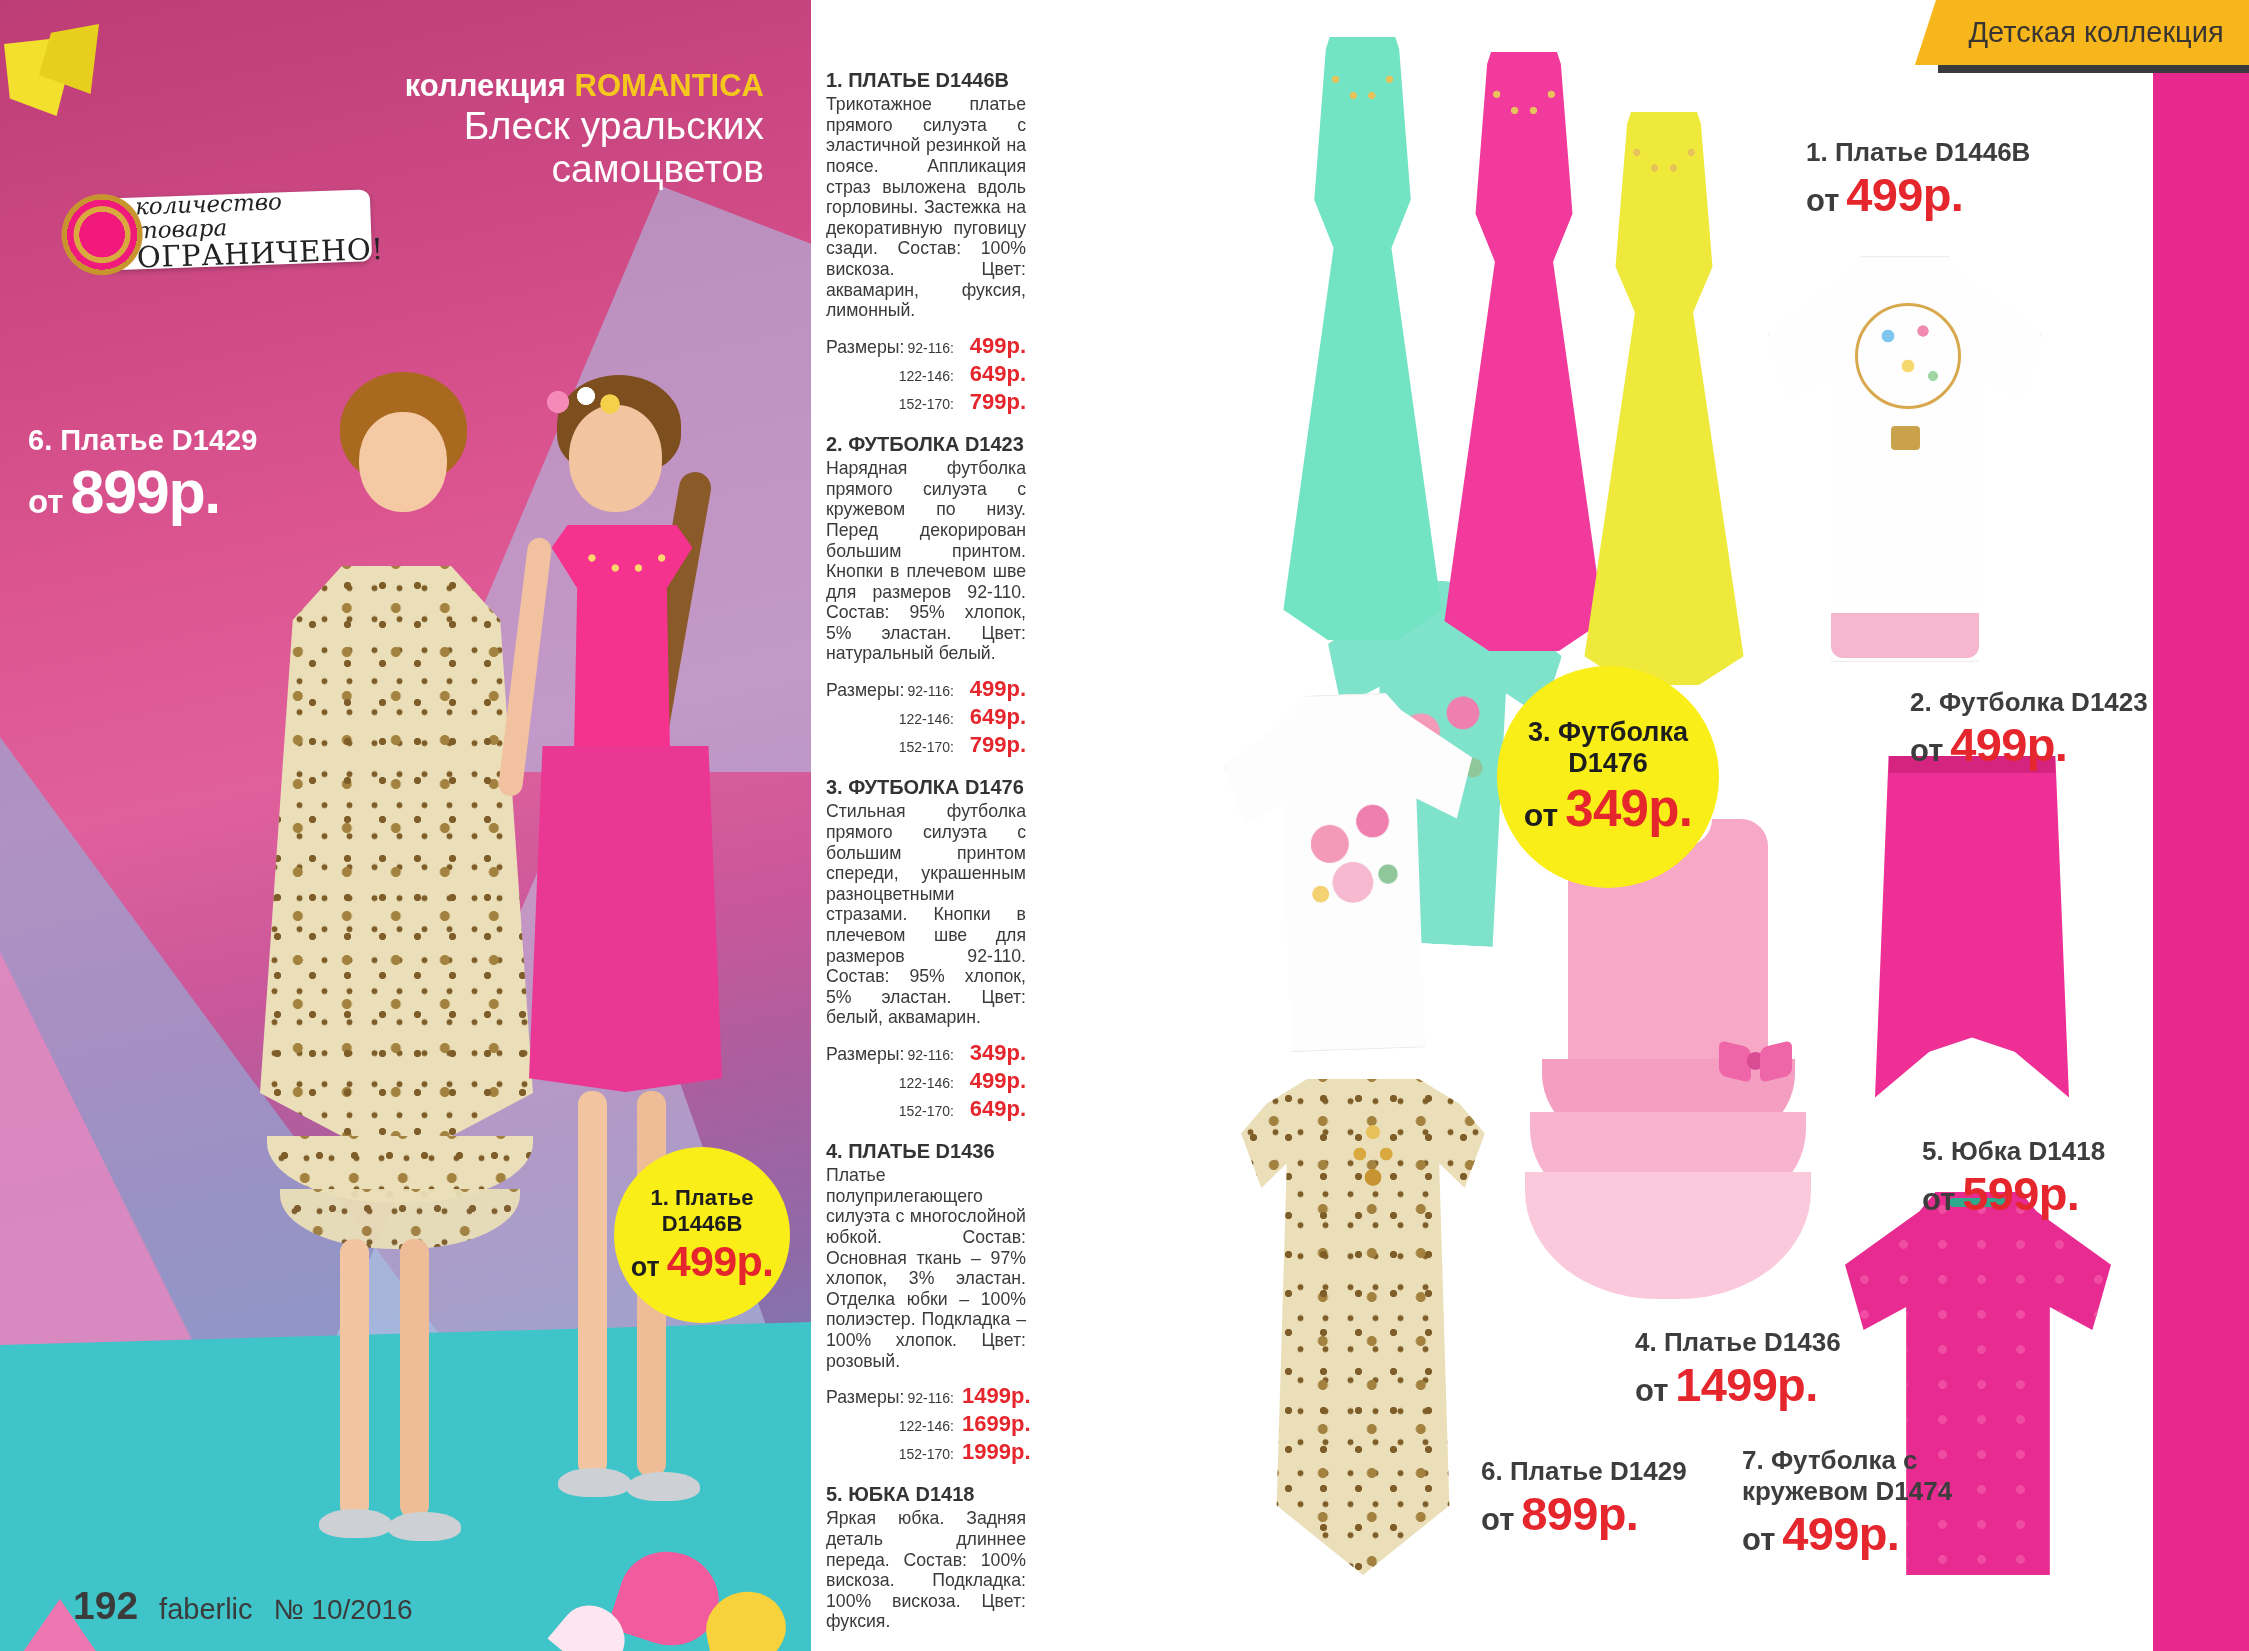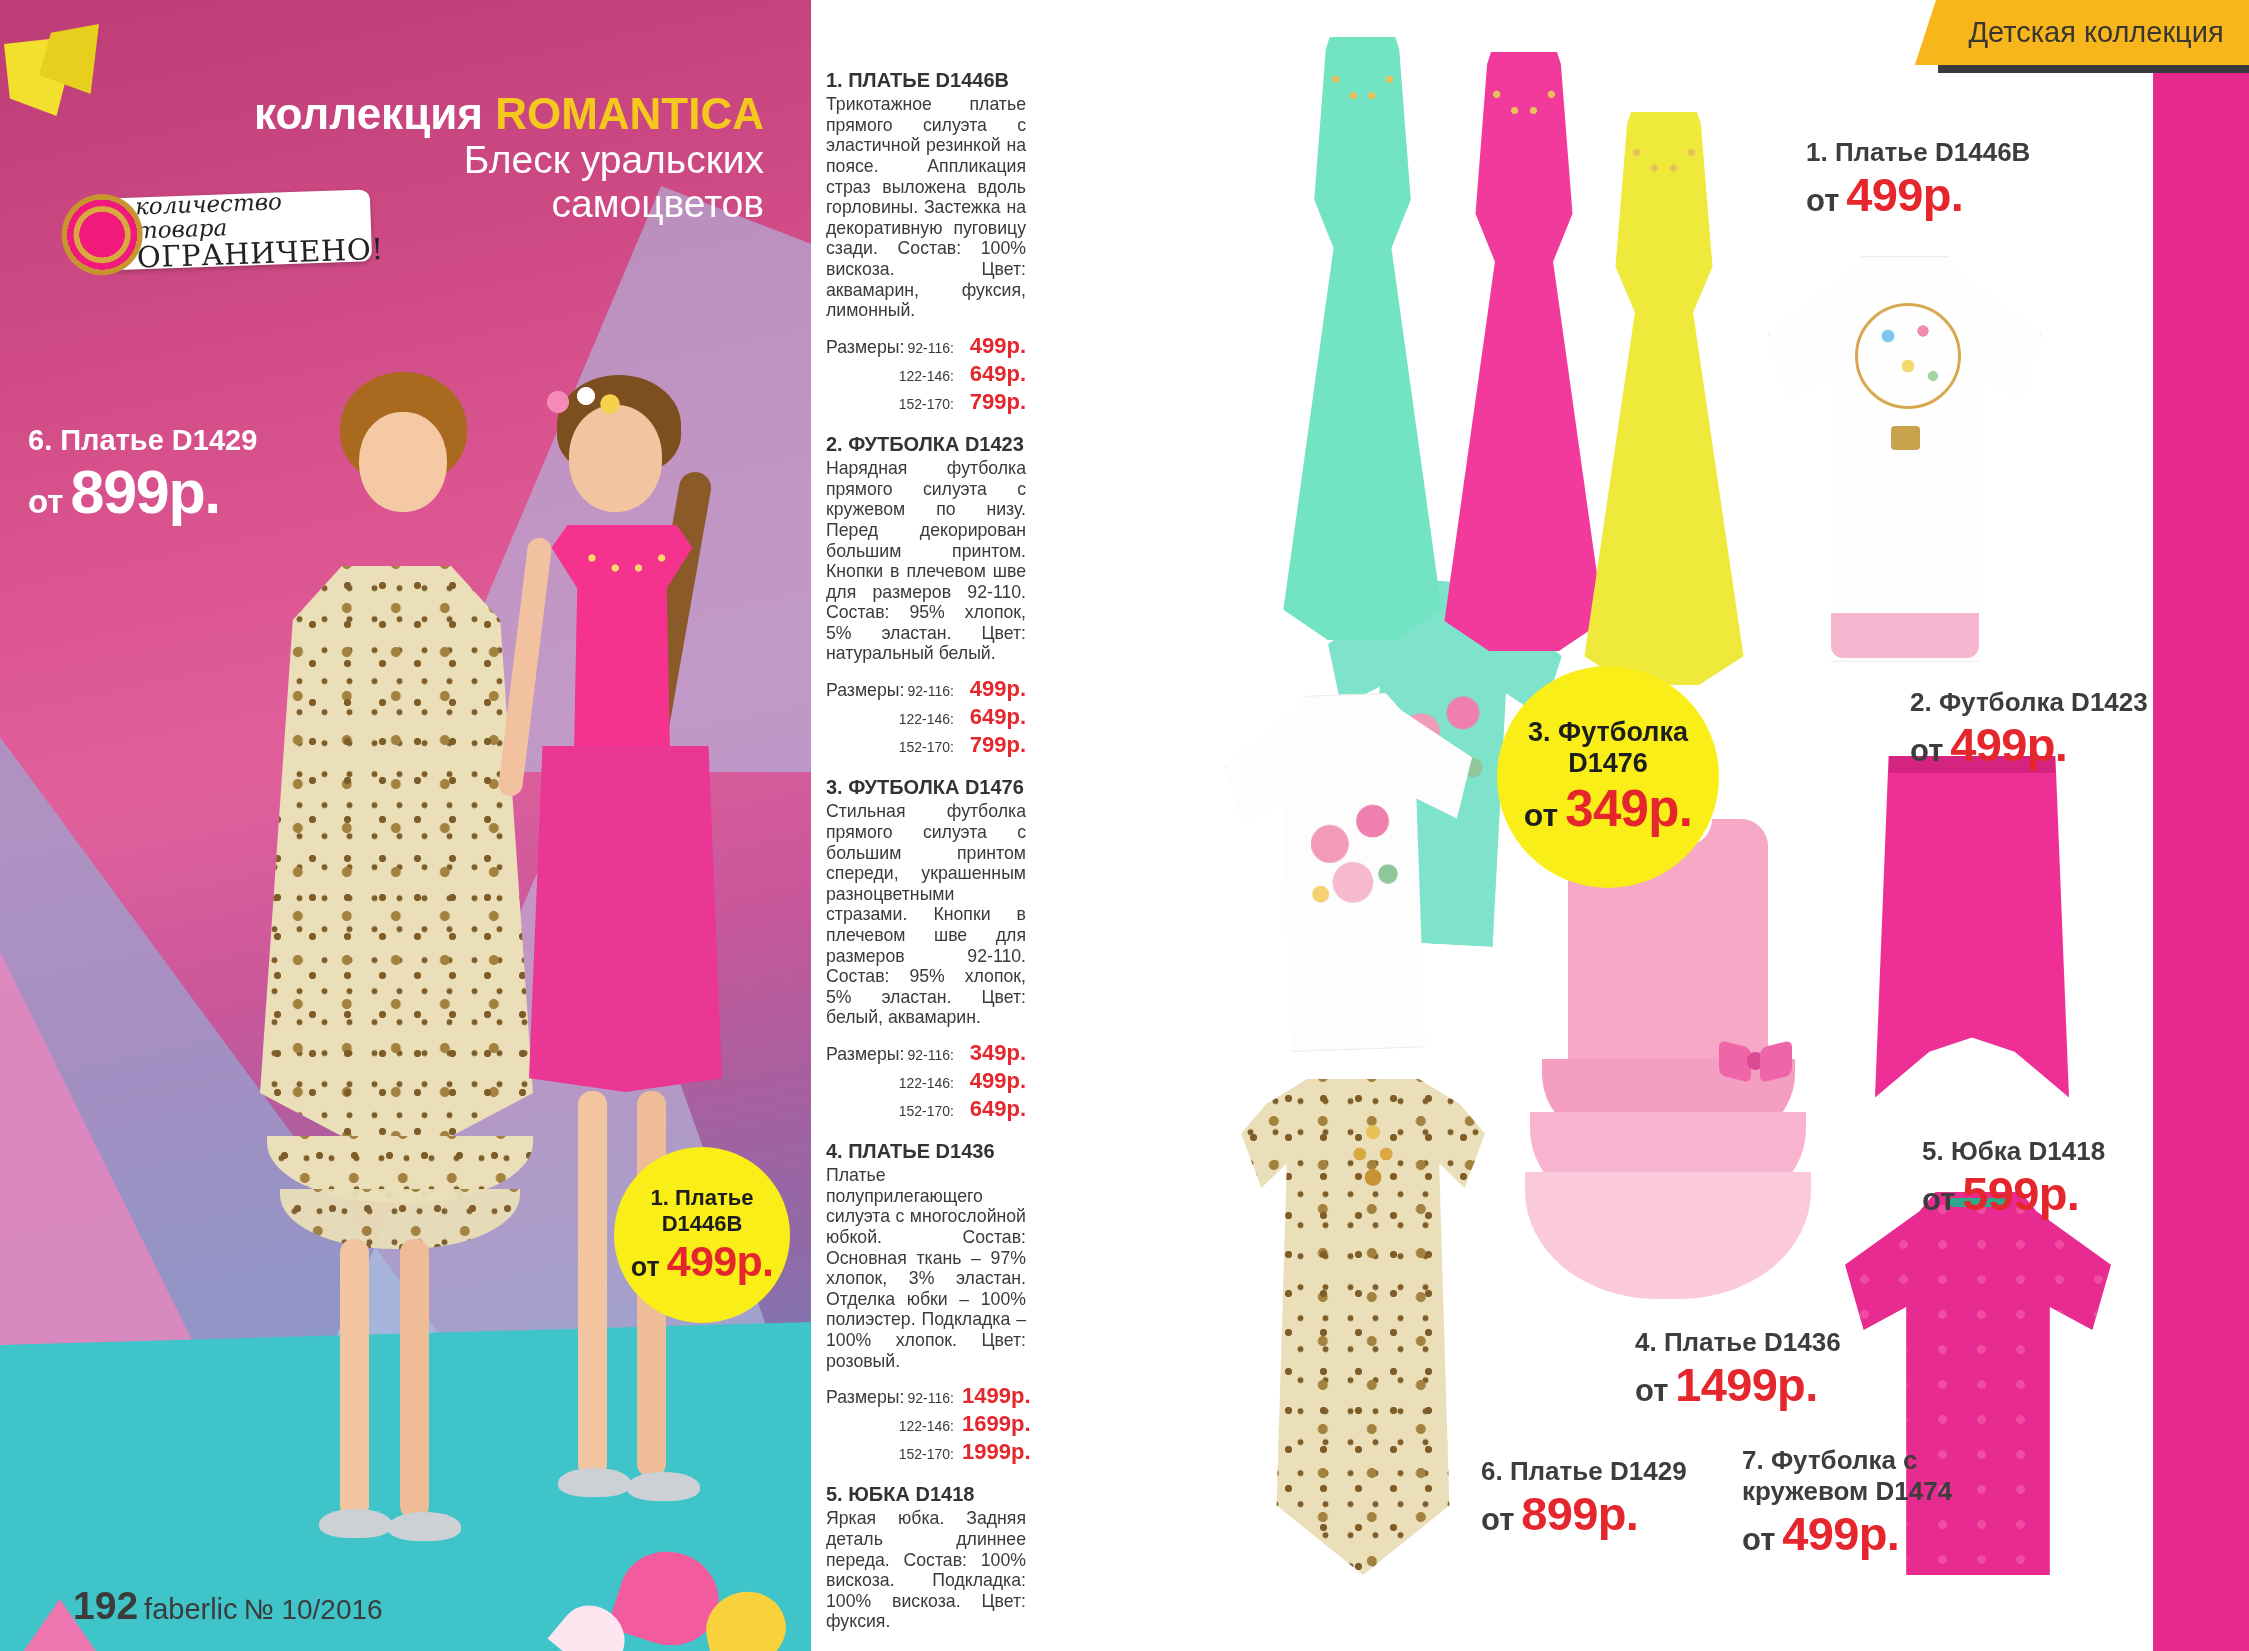--- a/index.html
+++ b/index.html
@@ -67,21 +67,21 @@
                     radial-gradient(circle at 90% 40%,#ffd66e 3.3px,transparent 4px);}
   .armR{position:absolute;left:35px;top:167px;width:24px;height:260px;background:#f2c2a0;border-radius:12px;transform:rotate(7deg);}
   .skirtR{position:absolute;left:51px;top:376px;width:193px;height:346px;background:#e93793;
           clip-path:polygon(7% 0,93% 0,100% 96%,50% 100%,0 96%);}
   .legR1{position:absolute;left:100px;top:721px;width:29px;height:386px;background:#f2c5a0;border-radius:13.3px;}
   .legR2{position:absolute;left:159px;top:721px;width:29px;height:386px;background:#eebd98;border-radius:13.3px;}
   .shR1{left:80px;top:1098px;} .shR2{left:149px;top:1102px;}
 
   
   .headline{right:47px;top:69px;width:520px;text-align:right;color:#fff;line-height:1.12;}
-  .headline .l1{font-size:44px;font-weight:bold;margin-top:20px;}
+  .headline .l1{font-size:31px;font-weight:bold;}
   .headline .l1 .accent{color:#f5c81d;}
   .headline .l2{font-size:39px;font-weight:300;width:373px;margin-left:auto;}
   .badge{left:99px;top:194px;width:272px;height:72px;background:#fff;border-radius:10.7px;
          transform:rotate(-2deg);box-shadow:0 2px 5.3px rgba(0,0,0,.25);
          display:flex;flex-direction:column;justify-content:center;padding:4px 10.7px 4px 37px;box-sizing:border-box;}
   .badge .b1{font-family:"DejaVu Serif",serif;font-style:italic;font-size:23px;color:#222;line-height:1.05;}
   .badge .b2{font-family:"DejaVu Serif",serif;font-size:29px;color:#222;letter-spacing:0.7px;line-height:1.05;}
   .medal{position:absolute;left:-41px;top:-8px;width:88px;height:88px;border-radius:50%;
          background:radial-gradient(circle,#f2197d 0 22.6px,#d9a83f 23px 28px,#f2197d 29px 35px,#c8942e 35px 40px,transparent 41px);}
 
@@ -89,21 +89,21 @@
   .calloutL{left:28px;top:424px;color:#fff;}
   .calloutL .cname{font-size:29px;font-weight:bold;}
   .priceRow{display:flex;align-items:baseline;gap:7px;}
   .calloutL .from{font-size:33px;font-weight:bold;}
   .calloutL .val{font-size:61px;font-weight:bold;letter-spacing:-1.3px;}
   .ycircle{border-radius:50%;background:#f9ee18;display:flex;flex-direction:column;justify-content:center;align-items:center;text-align:center;}
   .circL{left:614px;top:1147px;width:176px;height:176px;}
   .circL .cname{font-size:22px;font-weight:bold;color:#1d1d1d;}
   .circL .from{font-size:27px;font-weight:bold;color:#1d1d1d;}
   .circL .val{font-size:43px;font-weight:bold;color:#e5262c;letter-spacing:-0.7px;}
-  .footer{left:73px;top:1584px;display:flex;align-items:baseline;gap:6px;color:#3b3b3b;}
+  .footer{left:73px;top:1584px;display:flex;align-items:baseline;gap:21px;color:#3b3b3b;}
   .footer .num{font-size:39px;font-weight:bold;}
   .footer .brand{font-size:29px;}
   .footer .issue{font-size:28px;}
 
   
   .textcol{left:826px;top:69px;width:200px;display:flex;flex-direction:column;gap:16px;}
   .p-name{font-size:20px;font-weight:bold;color:#333;line-height:22px;margin-bottom:3.3px;}
   .p-desc{font-size:17.7px;line-height:20.6px;color:#3a3a3a;text-align:justify;hyphens:auto;}
   .sizes{margin-top:12px;}
   .size-row{display:grid;grid-template-columns:auto 1fr 64px;align-items:baseline;line-height:25px;}

